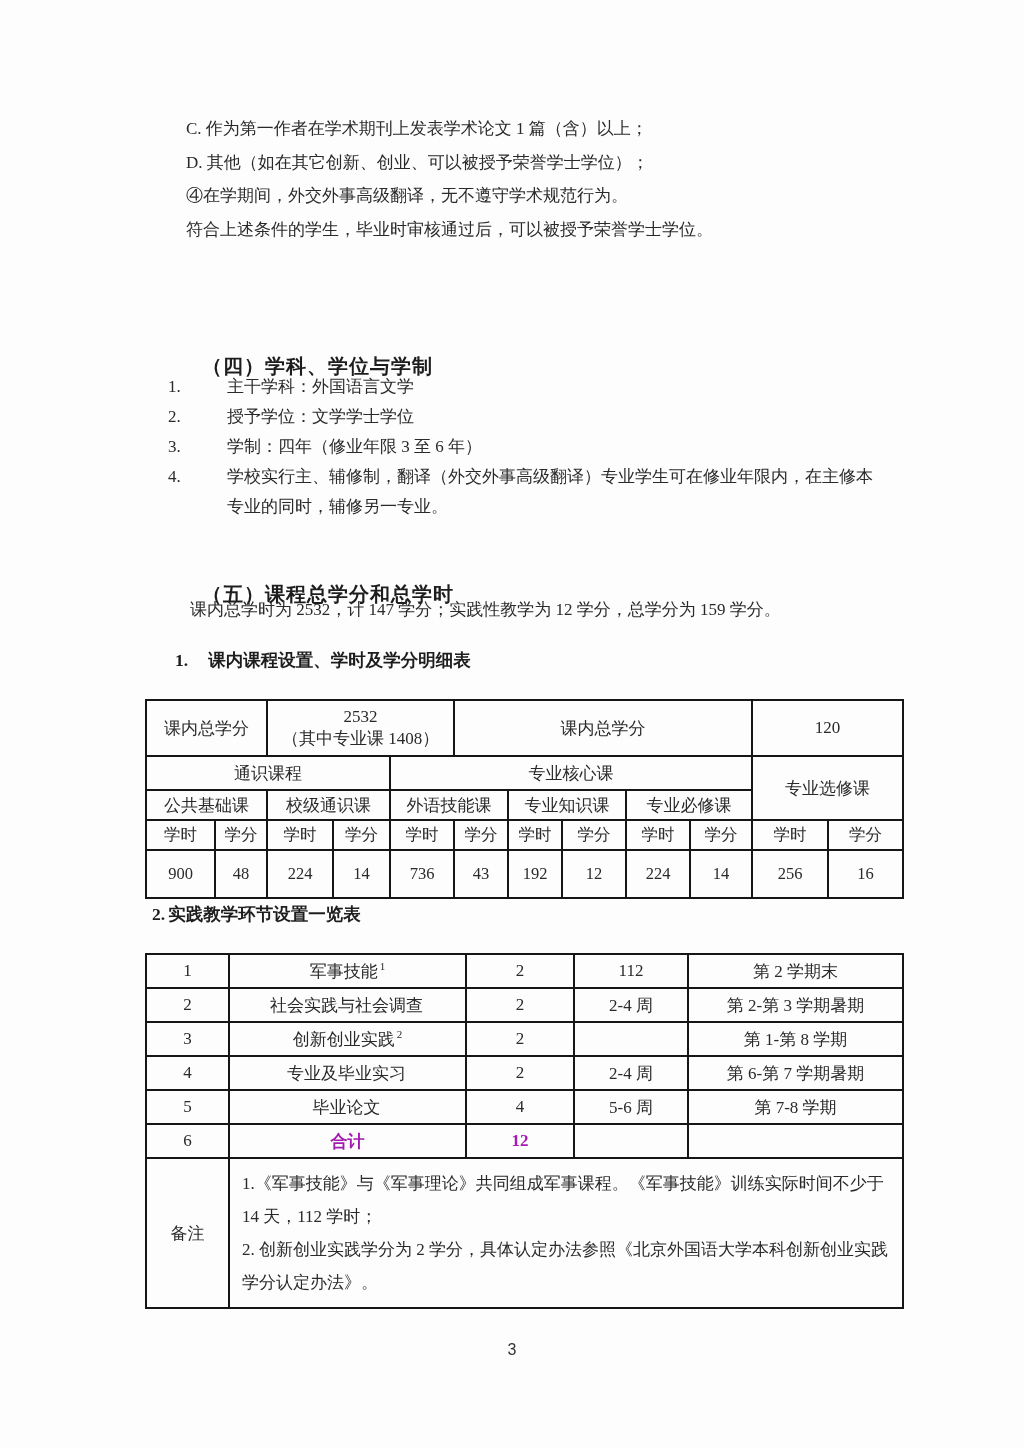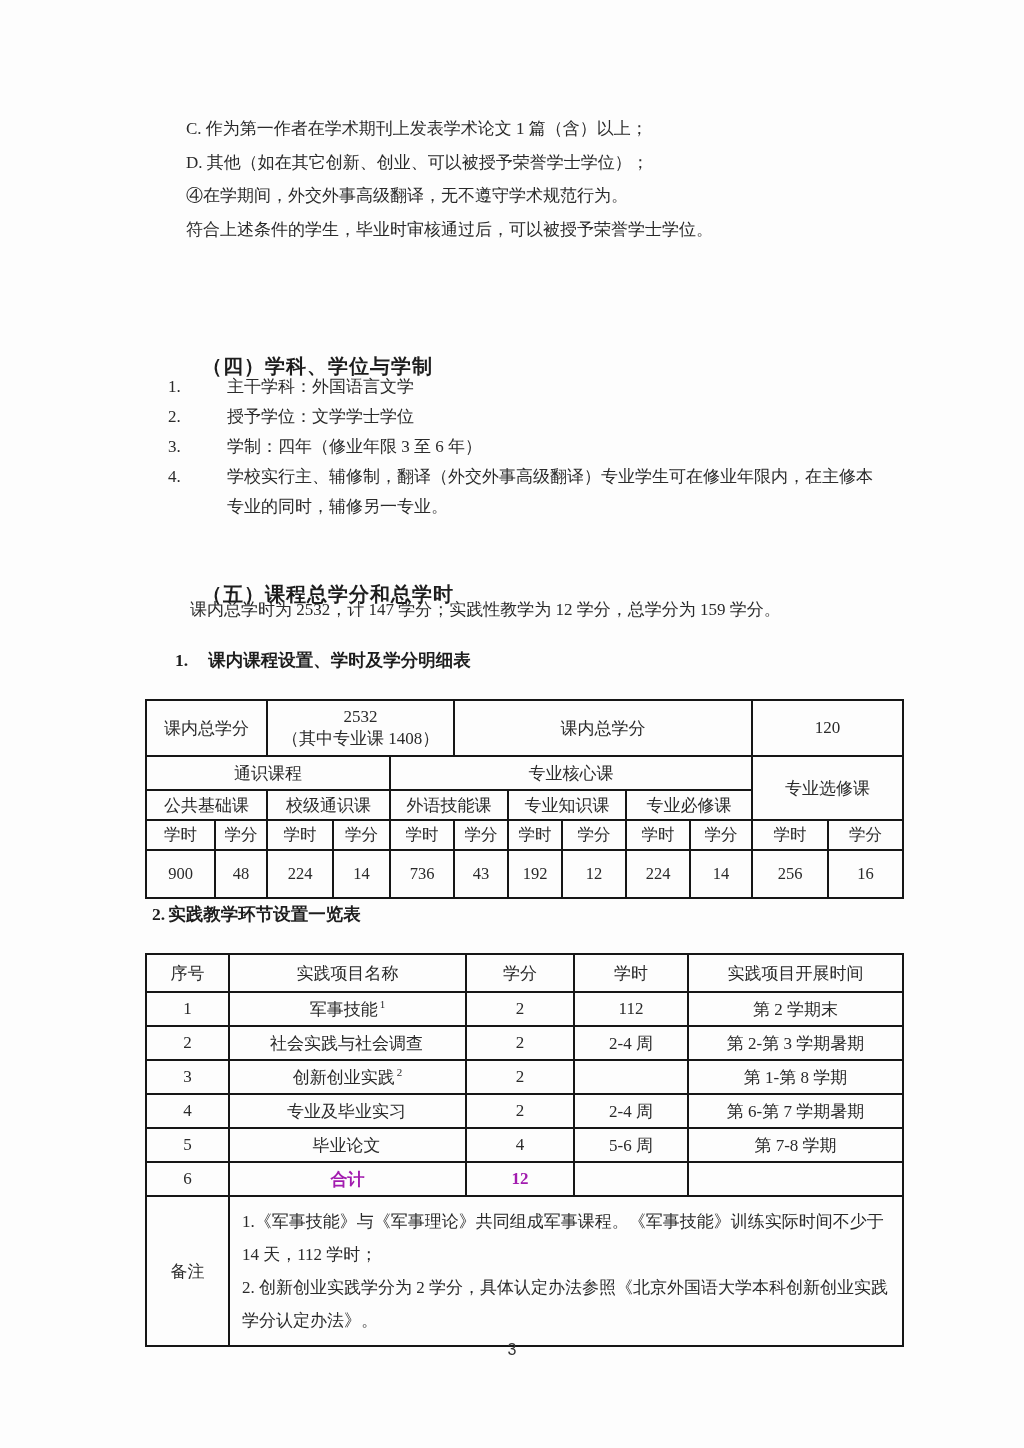--- a/index.html
+++ b/index.html
@@ -178,27 +178,20 @@
 
   <table id="table2">
     <colgroup>
       <col style="width:83px">
         <col style="width:237px">
         <col style="width:108px">
         <col style="width:114px">
         <col style="width:215px">
     </colgroup>
     <tbody>
-        <tr style="height:38px">
-      <td>序号</td>
-      <td>实践项目名称</td>
-      <td>学分</td>
-      <td>学时</td>
-      <td>实践项目开展时间</td>
-    </tr>
     <tr style="height:34px">
       <td>1</td>
       <td><span>军事技能</span><sup class="fn">1</sup></td>
       <td>2</td>
       <td>112</td>
       <td>第 2 学期末</td>
     </tr>
     <tr style="height:34px">
       <td>2</td>
       <td><span>社会实践与社会调查</span><sup class="fn"></sup></td>

